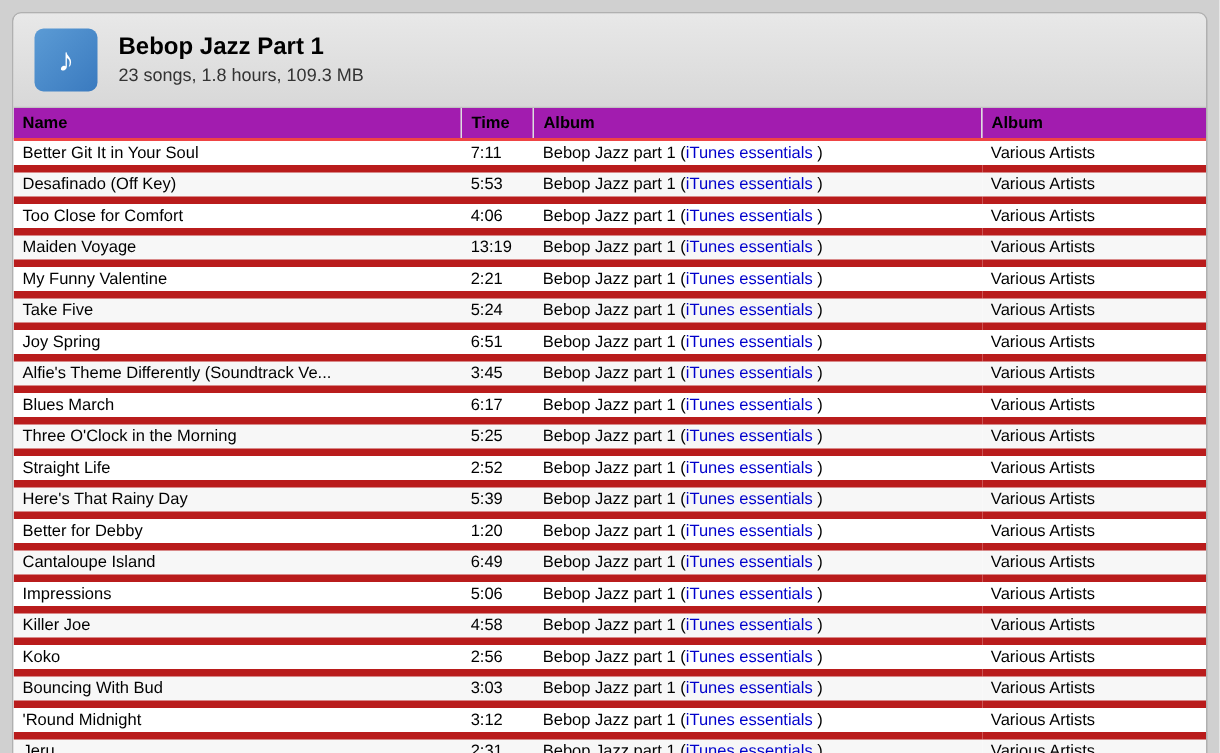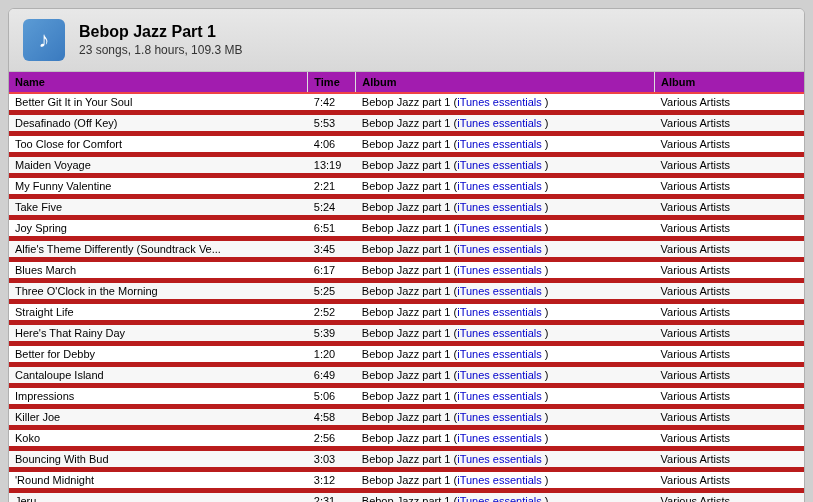--- a/index.html
+++ b/index.html
@@ -142,21 +142,21 @@
         <tr>
           <th class="col-name">Name</th>
           <th class="col-time">Time</th>
           <th class="col-album">Album</th>
           <th class="col-artist">Album</th>
         </tr>
       </thead>
       <tbody id="track-tbody">
       <tr>
             <td class="col-name">Better Git It in Your Soul</td>
-            <td class="col-time">7:42</td>
+            <td class="col-time">7:11</td>
             <td class="col-album"><span>Bebop Jazz part 1 (</span><a href="#" class="album-link">iTunes essentials</a><span> )</span></td>
             <td class="col-artist">Various Artists</td>
           </tr>
           <tr>
             <td class="col-name">Desafinado (Off Key)</td>
             <td class="col-time">5:53</td>
             <td class="col-album"><span>Bebop Jazz part 1 (</span><a href="#" class="album-link">iTunes essentials</a><span> )</span></td>
             <td class="col-artist">Various Artists</td>
           </tr>
           <tr>

